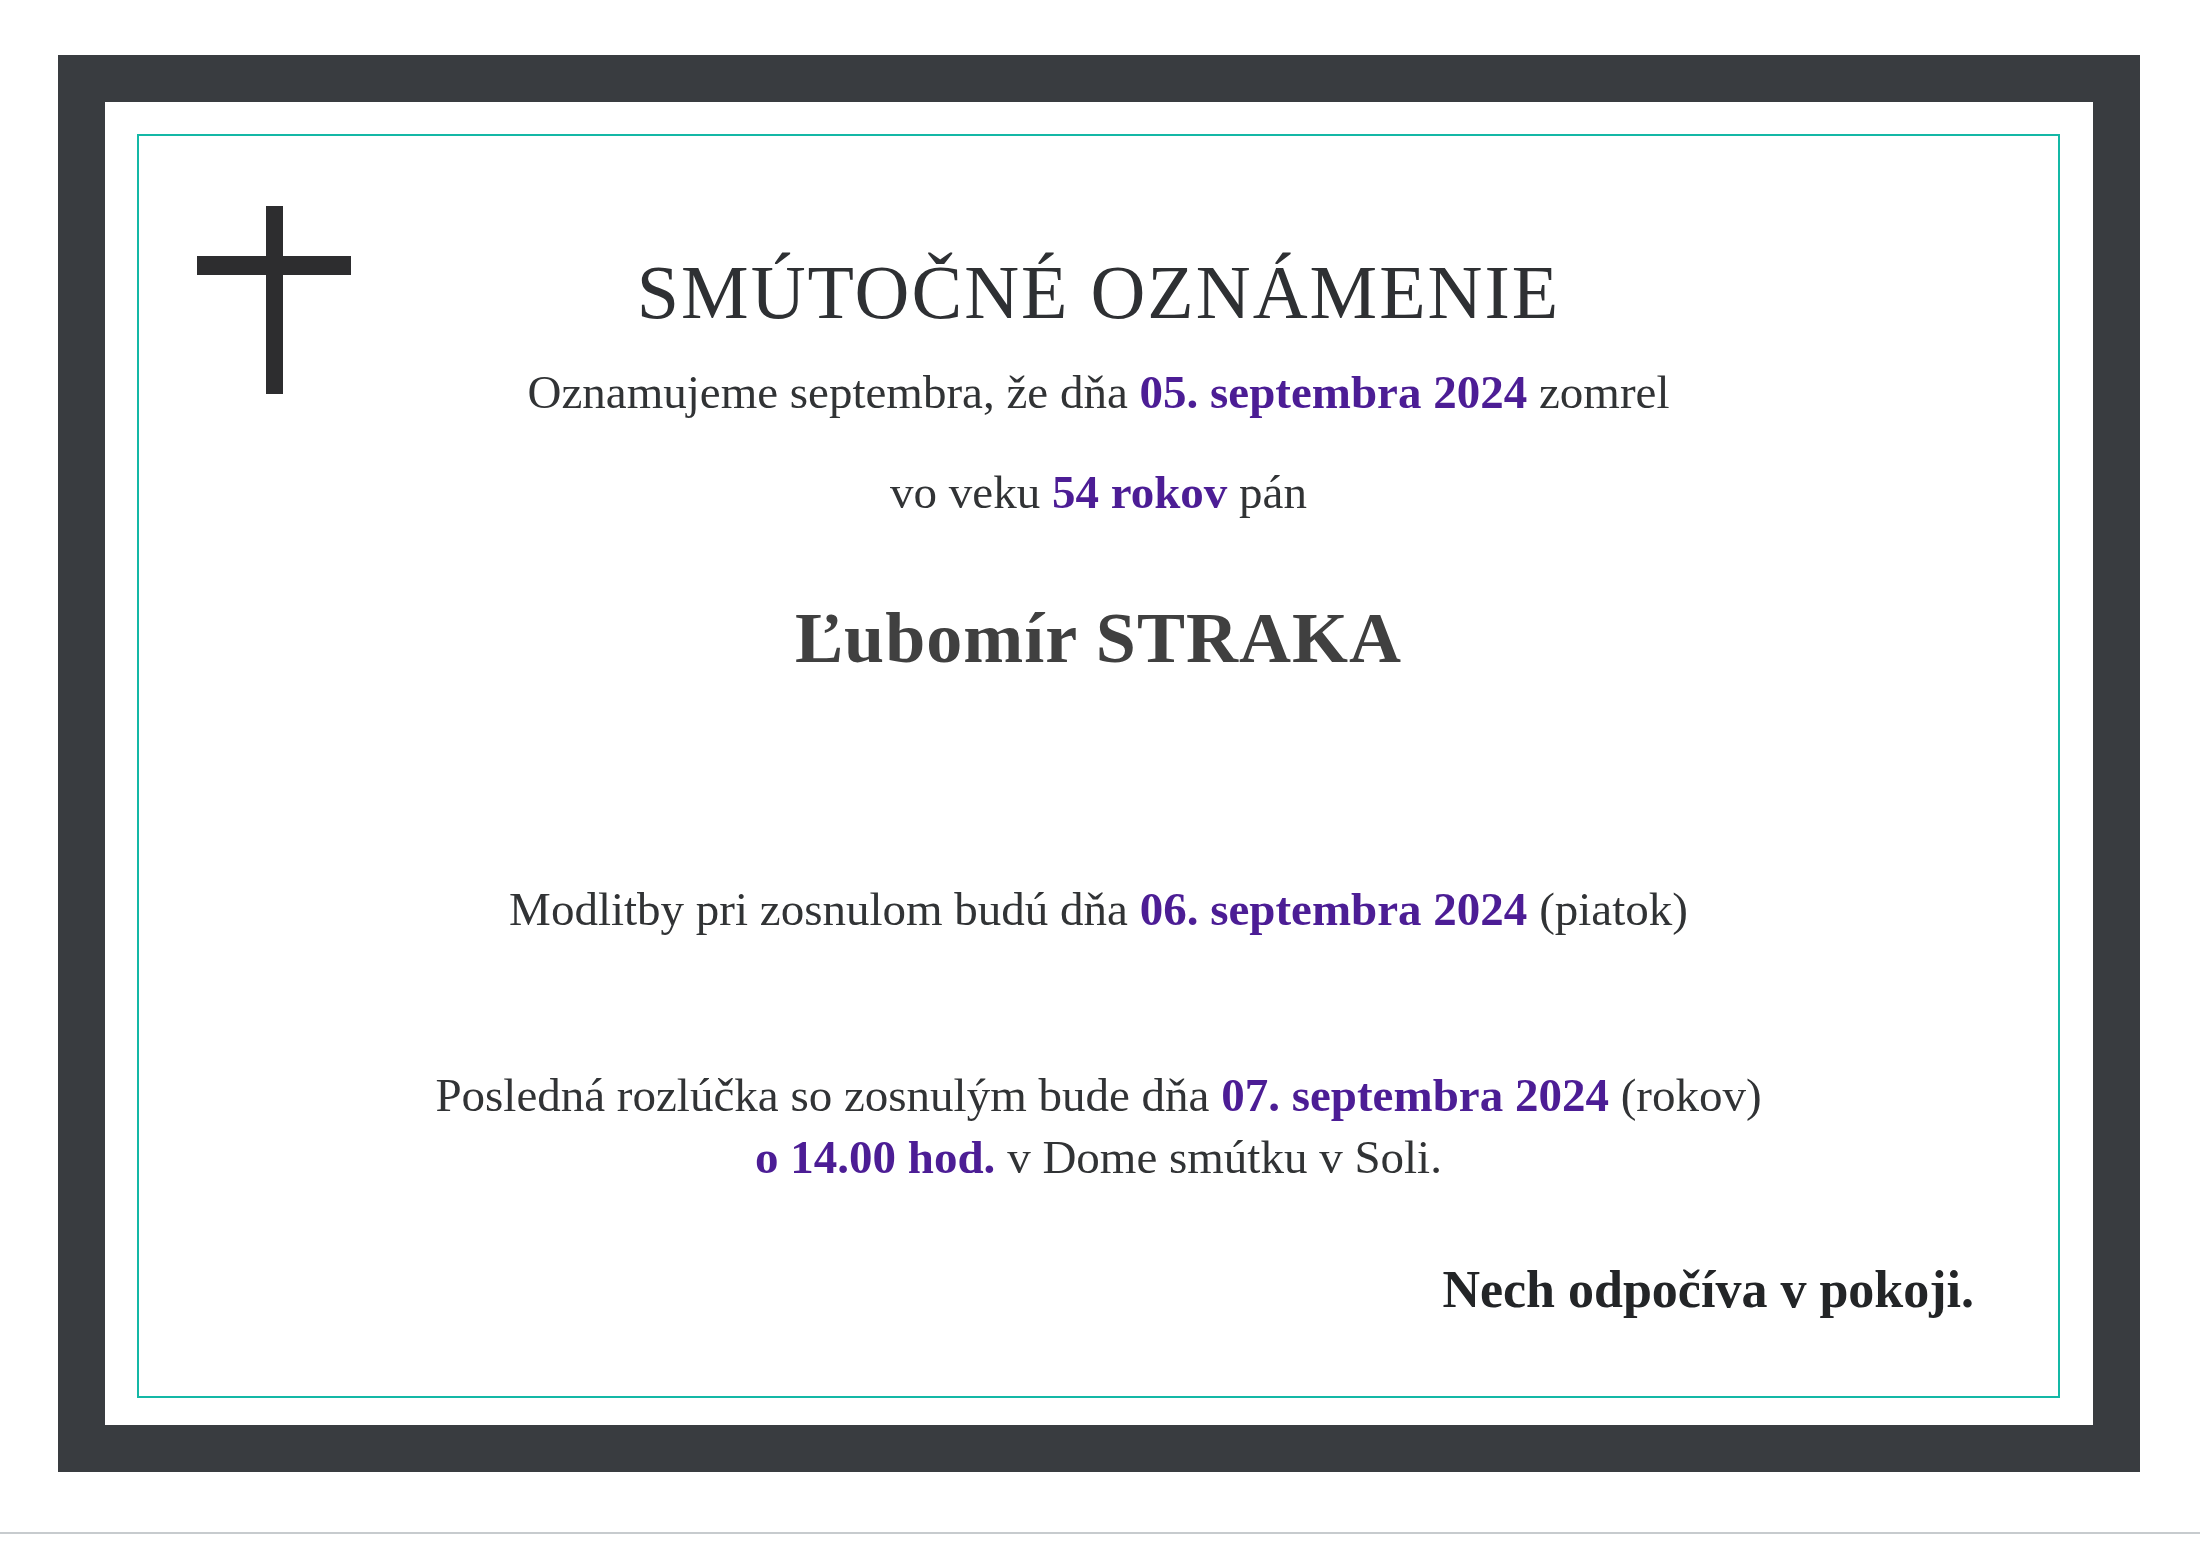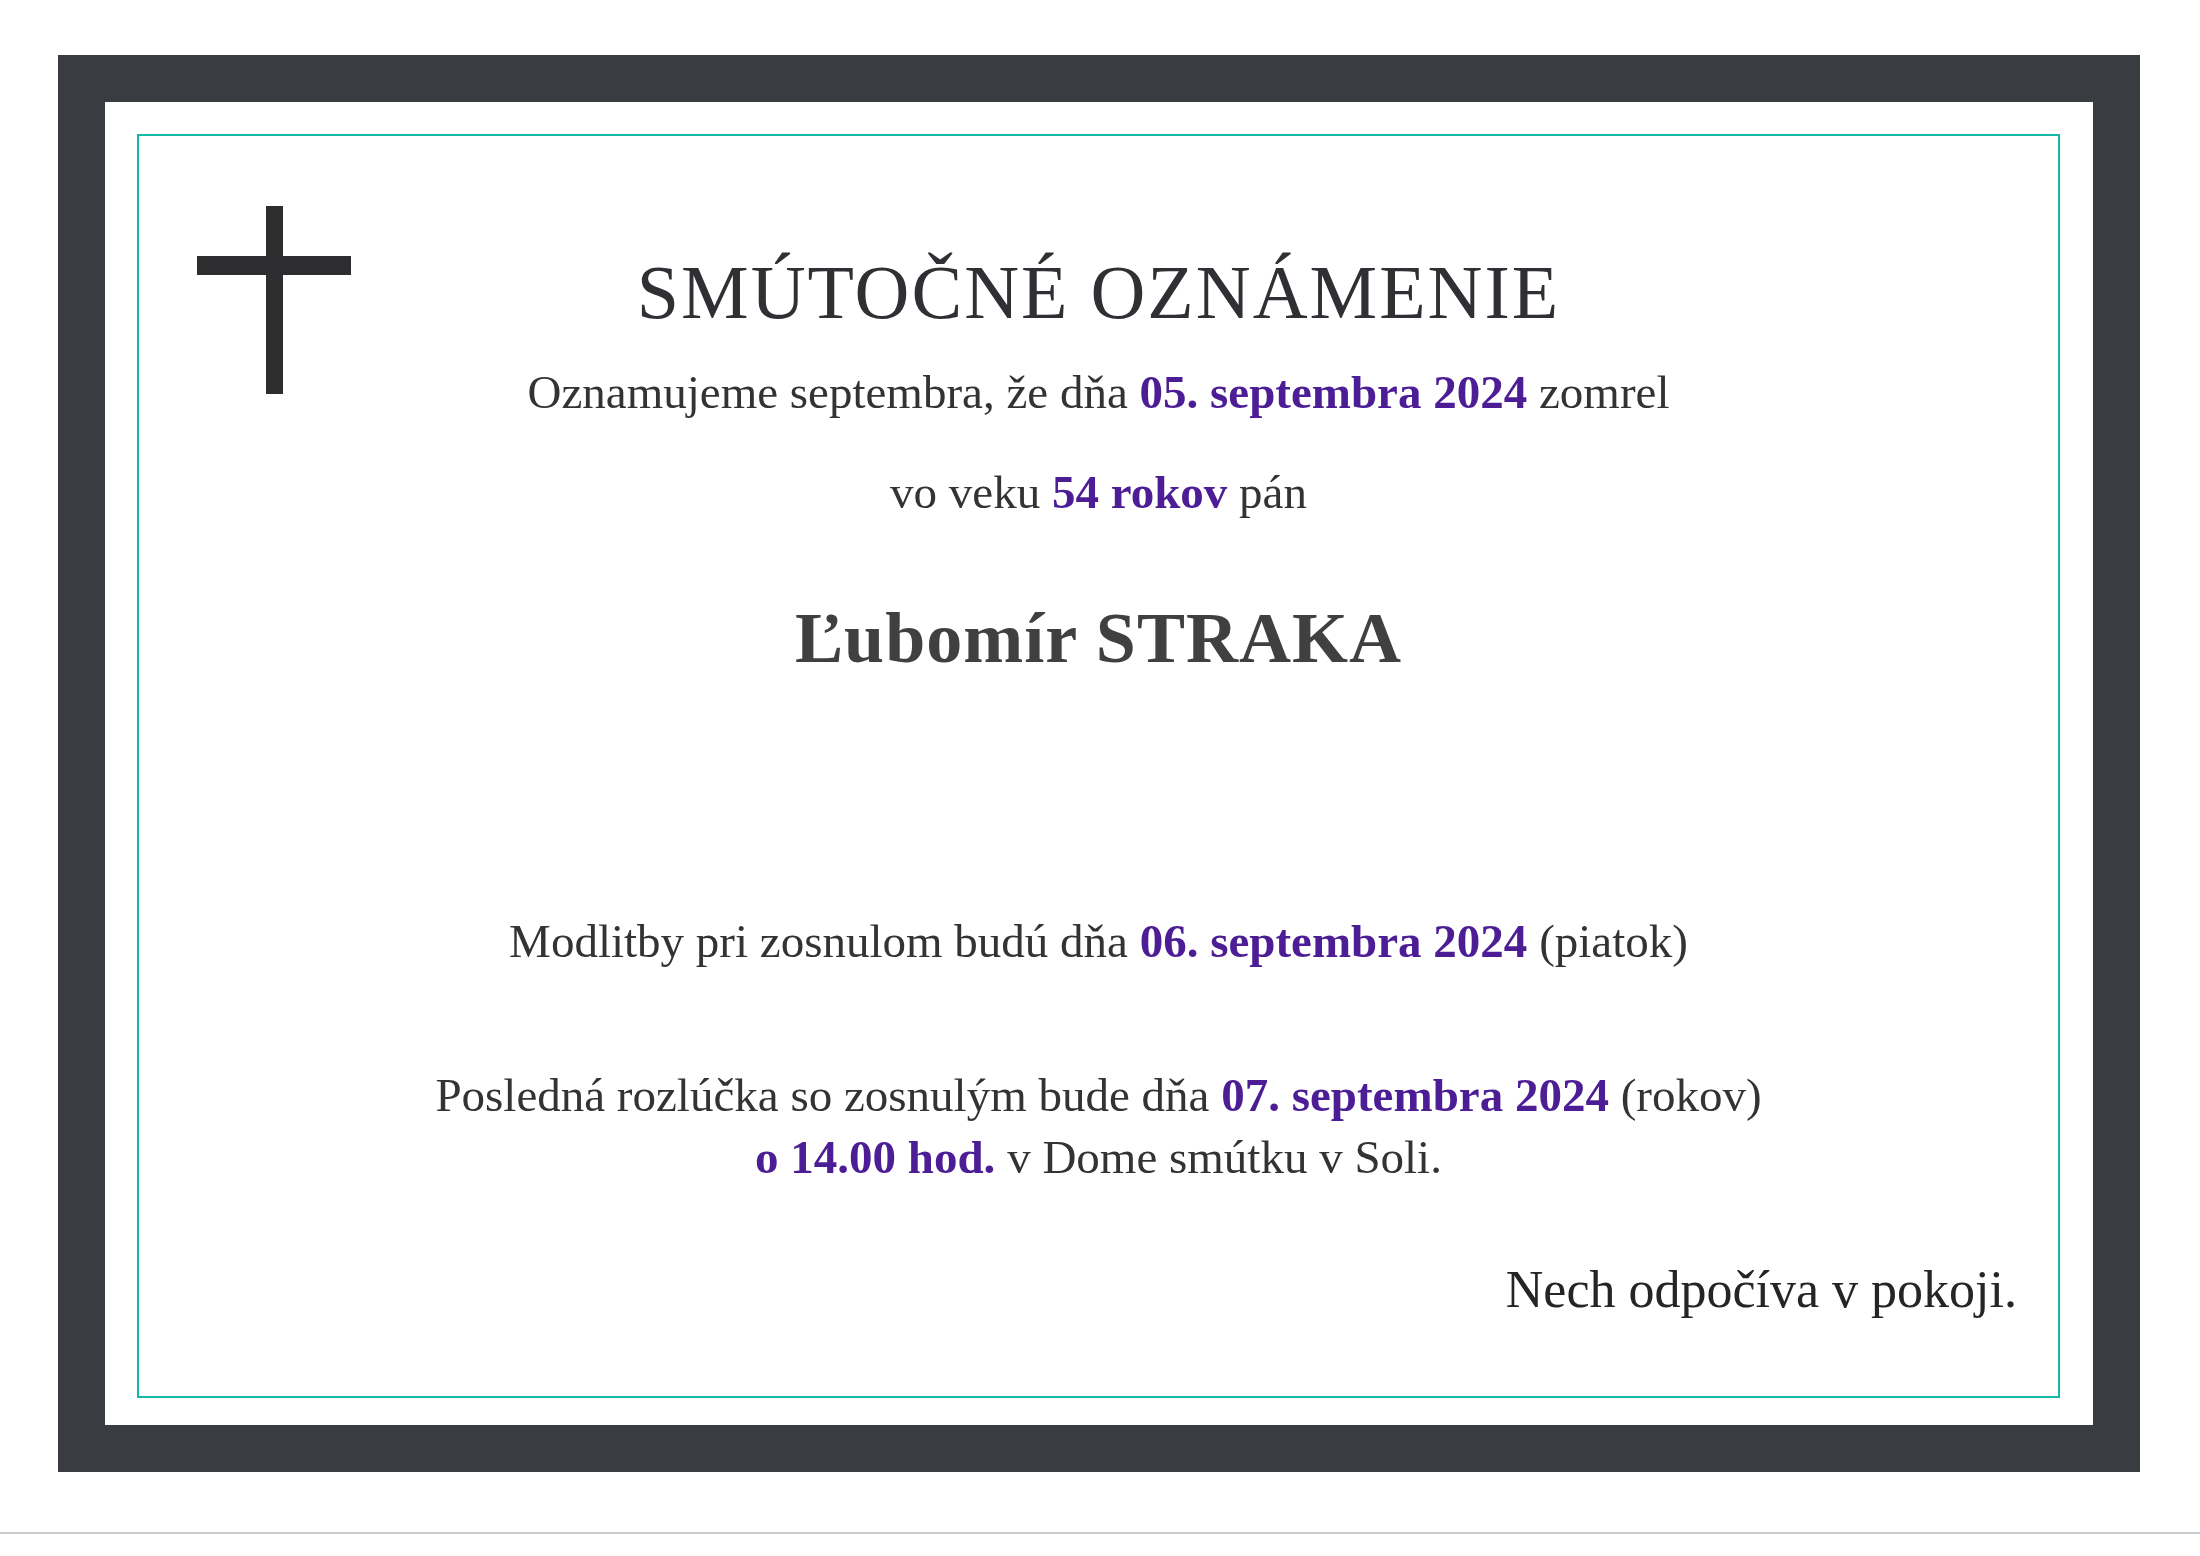--- a/index.html
+++ b/index.html
@@ -94,31 +94,31 @@
   .age-line     { top: 325px;  font-size: 47px; line-height: 62px; }
   .name-line {
     top: 444px;
     font-size: 72px;
     line-height: 116px;
     font-weight: bold;
     color: #404040;
     letter-spacing: 1px;
   }
   .residence-line { top: 605px; font-size: 47px; line-height: 62px; }
-  .prayers-line1  { top: 774px; font-size: 47px; line-height: 62px; }
+  .prayers-line1  { top: 742px; font-size: 47px; line-height: 62px; }
   .prayers-line2  { top: 833px; font-size: 47px; line-height: 62px; }
   .farewell-line1 { top: 928px; font-size: 47px; line-height: 62px; }
   .farewell-line2 { top: 990px; font-size: 47px; line-height: 62px; }
   .closing-line {
     top: 1121px;
     font-size: 52px;
     line-height: 66px;
     text-align: right;
-    padding-right: 41px;
-    font-weight: normal;
+    padding-right: 84px;
+    font-weight: bold;
     color: #232527;
   }
   
   .scan-edge-line {
     position: absolute;
     left: 0;
     top: 1532px;
     width: 2200px;
     height: 2px;
     background: #c7cbce;

